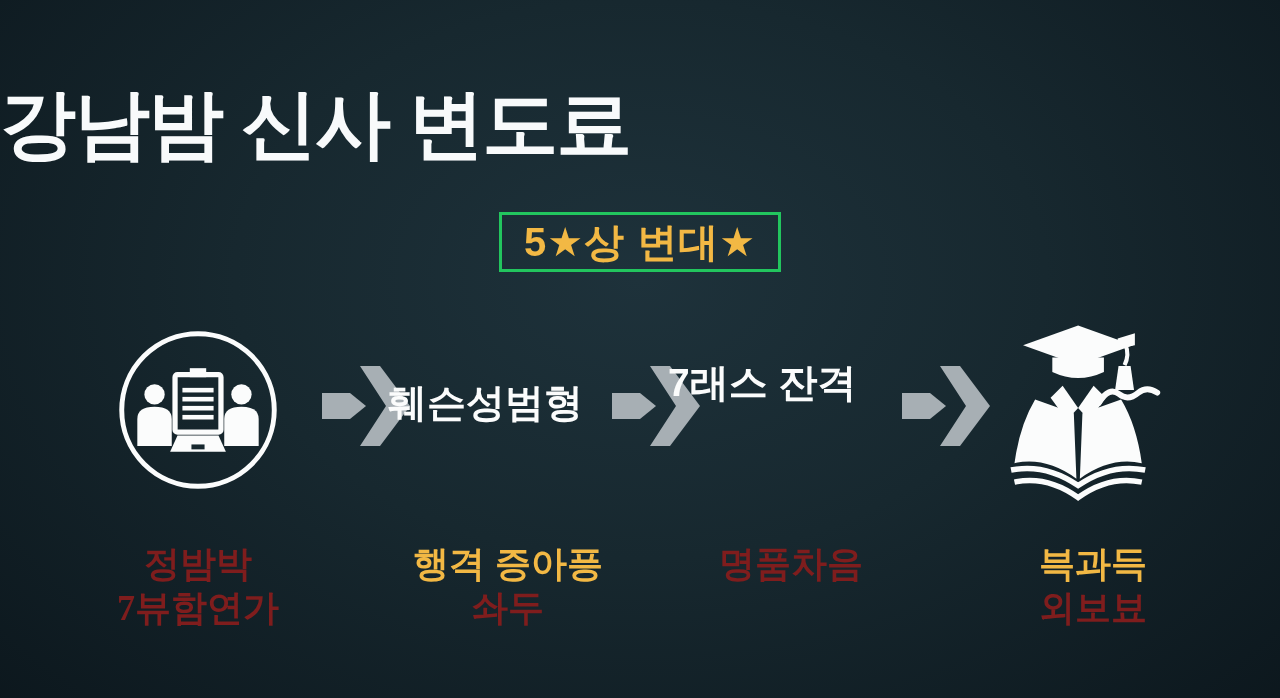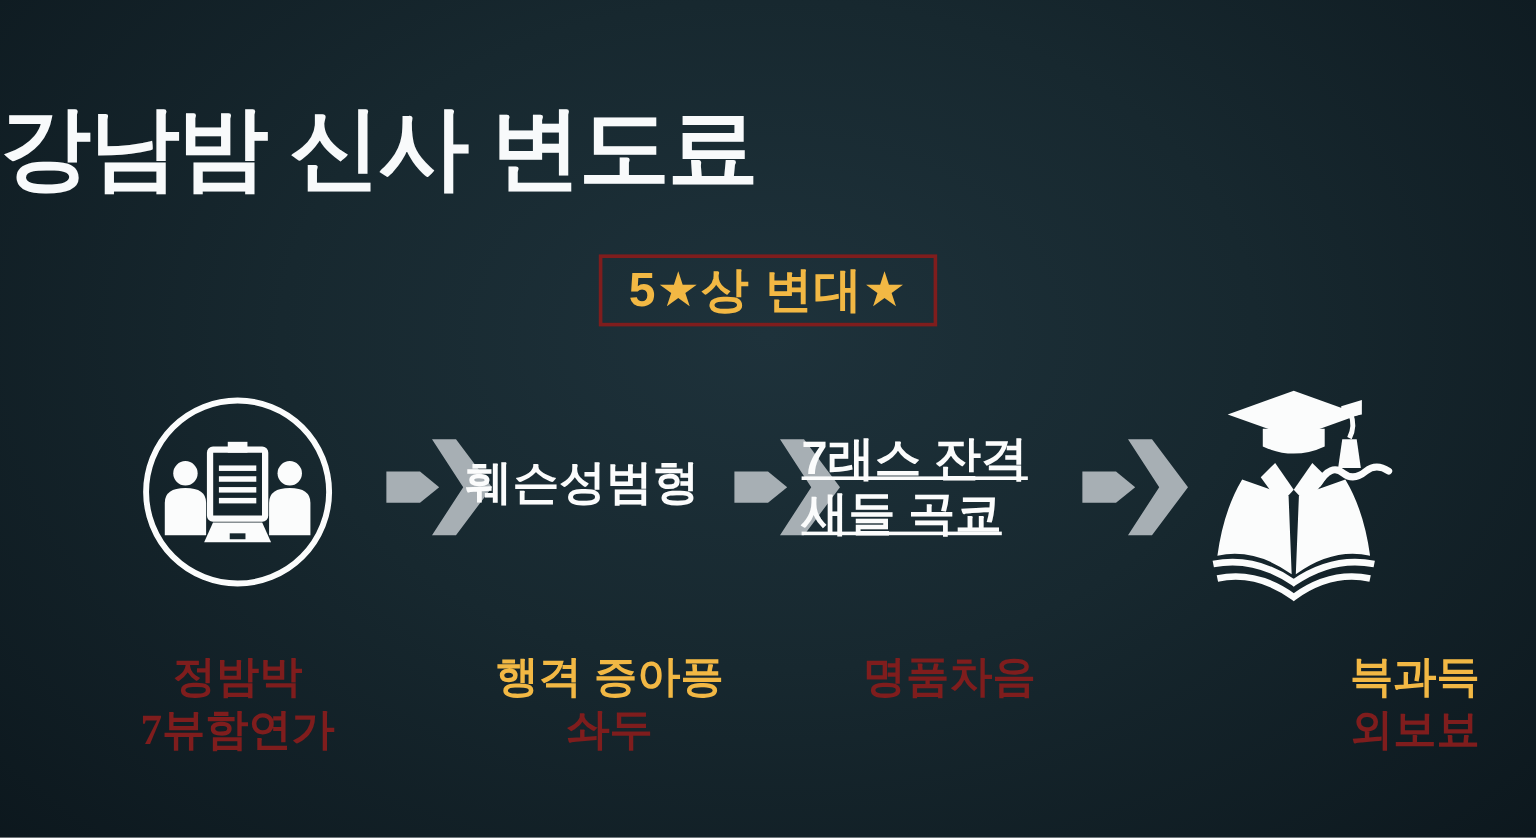--- a/index.html
+++ b/index.html
@@ -8,45 +8,45 @@
     background: radial-gradient(ellipse 900px 620px at 50% 40%, #1e323b 0%, #17282f 45%, #0c171d 100%);
     font-family: "Liberation Sans", "DejaVu Sans", sans-serif;
   }
   .title {
     position: absolute; top: 84px; left: 0; width: 100%;
     text-align: left; color: #f8fafb; font-size: 76px; font-weight: 700;
     letter-spacing: -2px; margin: 0; line-height: 1.05;
   }
   .badge-wrap { position: absolute; top: 212px; left: 0; width: 100%; text-align: center; }
   .badge {
-    display: inline-block; border: 3px solid #7f1d1d; padding: 4px 22px;
+    display: inline-block; border: 3px solid #22c55e; padding: 4px 22px;
     font-size: 40px; font-weight: 700; color: #f2b844; letter-spacing: 1px;
     line-height: 1.15;
   }
   .abs { position: absolute; }
   .icon-meeting { left: 116px; top: 328px; width: 164px; height: 164px; }
   .icon-grad    { left: 999px; top: 320px; width: 172px; height: 190px; }
   .arrow { width: 92px; height: 84px; top: 364px; }
   .arrow-1 { left: 320px; }
   .arrow-2 { left: 610px; }
   .arrow-3 { left: 900px; }
   .mid-text {
     position: absolute; text-align: left; color: #fbfcfc;
     font-weight: 700; font-size: 39px; line-height: 46px;
   }
   .step2-text { left: 388px; top: 380px; width: 248px; }
-  .step3-text { left: 668px; top: 360px; width: 248px; text-decoration: underline; }
+  .step3-text { left: 668px; top: 360px; width: 248px; }
   .caption {
     position: absolute; top: 542px; width: 280px; text-align: center;
     font-weight: 700; font-size: 36px; line-height: 44px;
   }
   .caption-1 { left: 58px; }
   .caption-2 { left: 368px; }
   .caption-3 { left: 651px; }
-  .caption-4 { left: 953px; text-align: right; }
+  .caption-4 { left: 953px; }
   .cap-accent { color: #f2b844; }
   .cap-plain  { color: #7f1d1d; font-family: Liberation Serif, serif; }
   svg { display: block; width: 100%; height: 100%; }
 </style>
 </head>
 <body>
 
 <h1 class="title">강남밤 신사 변도료</h1>
 
 <div class="badge-wrap">
@@ -84,21 +84,20 @@
 
 <div class="abs arrow arrow-2">
   <svg viewBox="0 0 92 84">
     <polygon points="2,29 30,29 46,42 30,55 2,55" fill="#a7afb4"></polygon>
     <polygon points="40,2 60,2 90,42 60,82 40,82 66,42" fill="#a7afb4"></polygon>
   </svg>
 </div>
 
 <div class="mid-text step3-text">
   <div>7래스 잔격</div>
-  <div>새들 곡쿄</div>
 </div>
 
 <div class="abs arrow arrow-3">
   <svg viewBox="0 0 92 84">
     <polygon points="2,29 30,29 46,42 30,55 2,55" fill="#a7afb4"></polygon>
     <polygon points="40,2 60,2 90,42 60,82 40,82 66,42" fill="#a7afb4"></polygon>
   </svg>
 </div>
 
 <div class="abs icon-grad">

